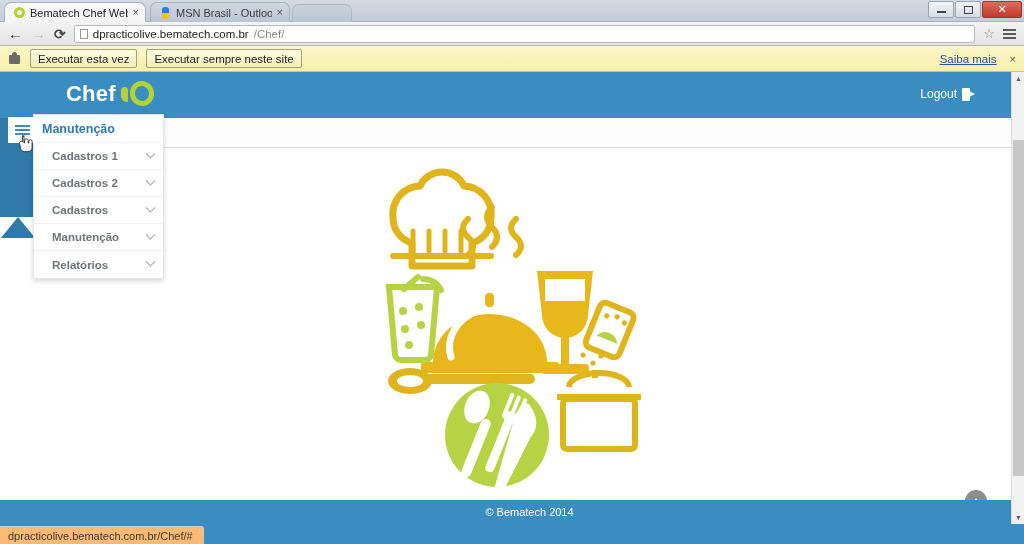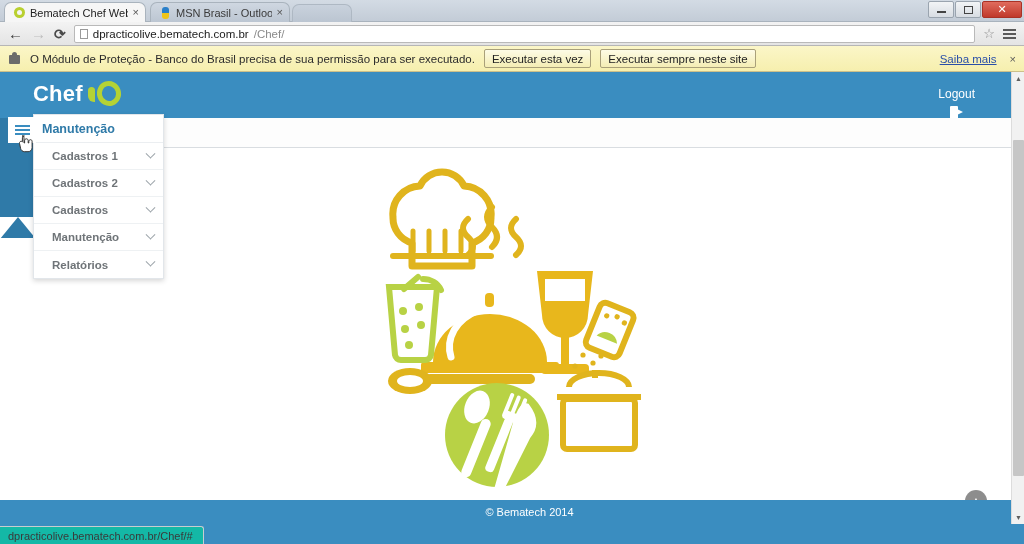--- a/index.html
+++ b/index.html
@@ -143,40 +143,40 @@
   }
   .app-header {
     position: absolute; left: 0; top: 0; width: 1011px; height: 46px;
     background: #3a8dc0;
   }
   .logo {
     position: absolute; left: 33px; top: 9px;
     display: flex; align-items: center; gap: 2px;
   }
   .logo-word {
-    font-size: 22px; font-weight: bold; color: #ffffff; letter-spacing: 0.2px;
+    font-size: 22px; font-weight: bold; color: #ffffff; letter-spacing: 0.2px; margin-left: 33px;
   }
   .logo-mark { position: relative; width: 34px; height: 26px; margin-left: 3px; }
   .logo-comma {
     position: absolute; left: 0; top: 10px; width: 7px; height: 11px;
     background: #b4d235; border-radius: 0 0 0 6px;
   }
   .logo-comma::after {
     content: ""; position: absolute; left: 0; top: -4px;
     width: 7px; height: 7px; border-radius: 50%; background: #b4d235;
   }
   .logo-ring {
     position: absolute; left: 9px; top: 0px; width: 24px; height: 25px;
     border: 5px solid #b4d235; border-radius: 50%;
     transform: rotate(-18deg);
   }
   .logout {
     position: absolute; right: 36px; top: 15px;
     display: flex; align-items: center; gap: 5px;
-    font-size: 12px; color: #ffffff; flex-direction: column;
+    font-size: 12px; color: #ffffff;
   }
   .logout-icon {
     width: 13px; height: 13px; position: relative;
   }
   .logout-icon::before {
     content: ""; position: absolute; left: 0; top: 0;
     width: 8px; height: 13px; background: #fff; border-radius: 1px;
   }
   .logout-icon::after {
     content: ""; position: absolute; left: 7px; top: 3px;
@@ -275,21 +275,21 @@
   }
 
   
   .status-bar {
     position: absolute; left: 0; bottom: 0; width: 1024px; height: 20px;
     background: #3a8dc0;
   }
   .status-url {
     position: absolute; left: 0; bottom: 0; height: 18px;
     max-width: 340px; padding: 0 10px 0 8px;
-    background: #14b8a6; border: 1px solid #c8ccd0; border-left: none; border-bottom: none;
+    background: #fdba74; border: 1px solid #c8ccd0; border-left: none; border-bottom: none;
     border-top-right-radius: 3px;
     display: flex; align-items: center; font-size: 11px; color: #3a3a3a;
     white-space: nowrap;
   }
 </style>
 </head>
 <body>
 
 <div class="app">
 
@@ -329,21 +329,20 @@
     <span class="star-icon">☆</span>
     <span class="menu-icon-chrome">
         <i></i>
         <i></i>
         <i></i>
       </span>
   </div>
 
   <div class="notif-bar">
     <span class="puzzle-icon"></span>
-    <span class="notif-text">O Módulo de Proteção - Banco do Brasil precisa de sua permissão para ser executado.</span>
     <div class="notif-btn">Executar esta vez</div>
     <div class="notif-btn">Executar sempre neste site</div>
     <span class="notif-spacer"></span>
     <a class="notif-link" href="#">Saiba mais</a>
     <span class="notif-x">×</span>
   </div>
 
   <div class="viewport">
 
     <div class="app-header">

